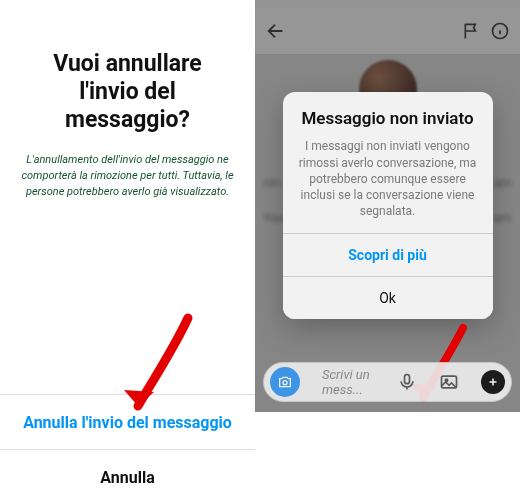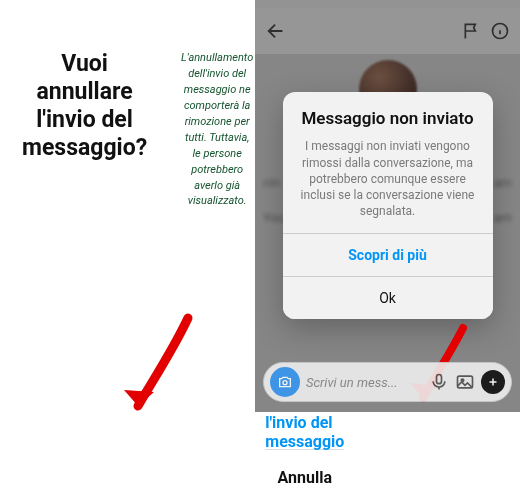--- a/index.html
+++ b/index.html
@@ -8,21 +8,21 @@
     font-family: -apple-system, BlinkMacSystemFont, "Segoe UI", Roboto, Helvetica, Arial, sans-serif;
     background: #fff;
     display: flex;
     overflow: hidden;
   }
   .left-pane {
     width: 255px;
     height: 504px;
     background: #fff;
     display: flex;
-    flex-direction: row;
+    flex-direction: column;
     padding-top: 50px;
     position: relative;
   }
   .left-title {
     font-size: 23px;
     font-weight: 700;
     text-align: center;
     color: #111;
     padding: 0 22px 18px;
     line-height: 1.22;
@@ -140,21 +140,21 @@
   .composer {
     position: absolute;
     left: 8px; right: 8px; bottom: 10px;
     height: 40px;
     background: #eee;
     border: 1px solid #ccc;
     border-radius: 22px;
     display: flex;
     align-items: center;
     padding: 0 6px;
-    gap: 6px;
+    gap: 22px;
     filter: blur(0.3px);
     opacity: 0.9;
   }
   .camera-btn {
     width: 30px; height: 30px;
     background: #3897f0;
     border-radius: 50%;
     display:flex; align-items:center; justify-content:center;
   }
   .composer-placeholder {
@@ -229,21 +229,21 @@
   </div>
   <div class="blur-text-row under">
     <span>You</span>
     <span>am</span>
   </div>
 
   <div class="overlay"></div>
 
   <div class="modal">
     <div class="modal-title">Messaggio non inviato</div>
-    <div class="modal-body">I messaggi non inviati vengono rimossi dalla conversazione, ma potrebbero comunque essere inclusi se la conversazione viene segnalata.</div>
+    <div class="modal-body">I messaggi non inviati vengono rimossi averlo conversazione, ma potrebbero comunque essere inclusi se la conversazione viene segnalata.</div>
     <hr class="modal-hr">
     <div class="modal-btn learn">Scopri di più</div>
     <hr class="modal-hr">
     <div class="modal-btn ok">Ok</div>
   </div>
 
   <div class="arrow" style="left:150px; top:320px;">
     <svg width="70" height="100" viewBox="0 0 70 100">
       <path d="M58,8 C46,32 30,56 18,78" stroke="#e20000" stroke-width="8" fill="none" stroke-linecap="round"></path>
       <polygon points="18,78 5,63 32,66" fill="#e20000"></polygon>

